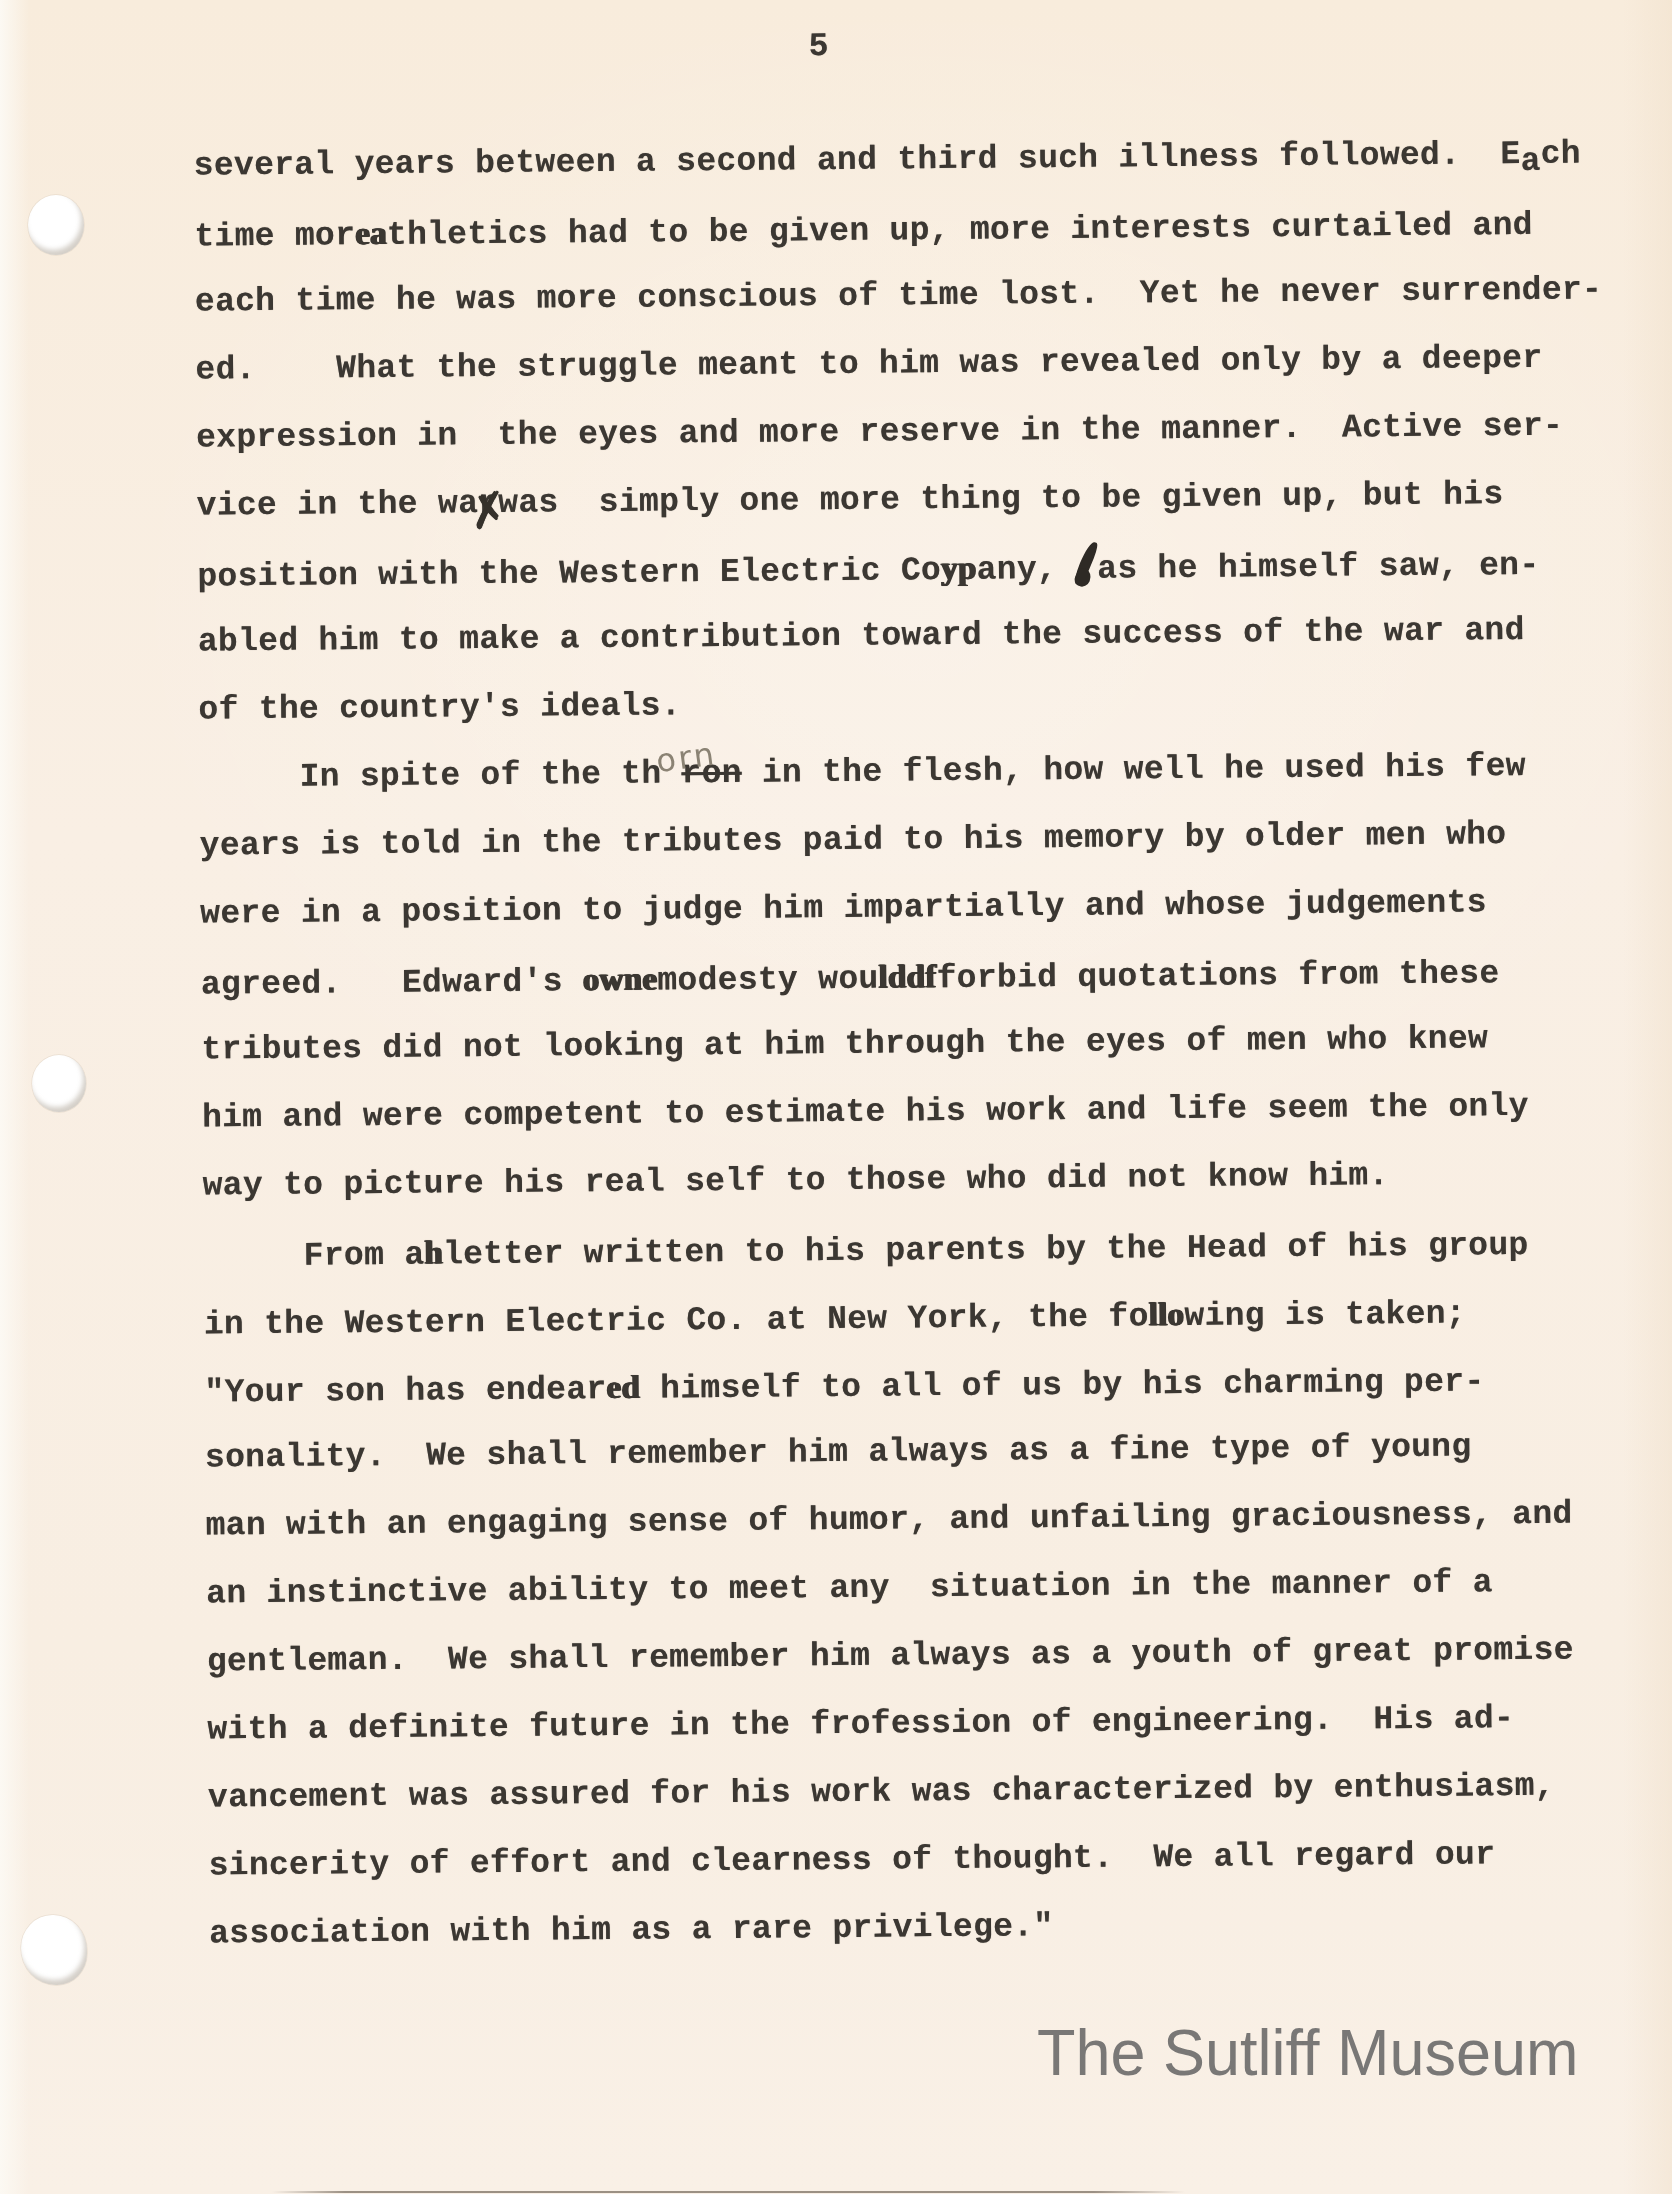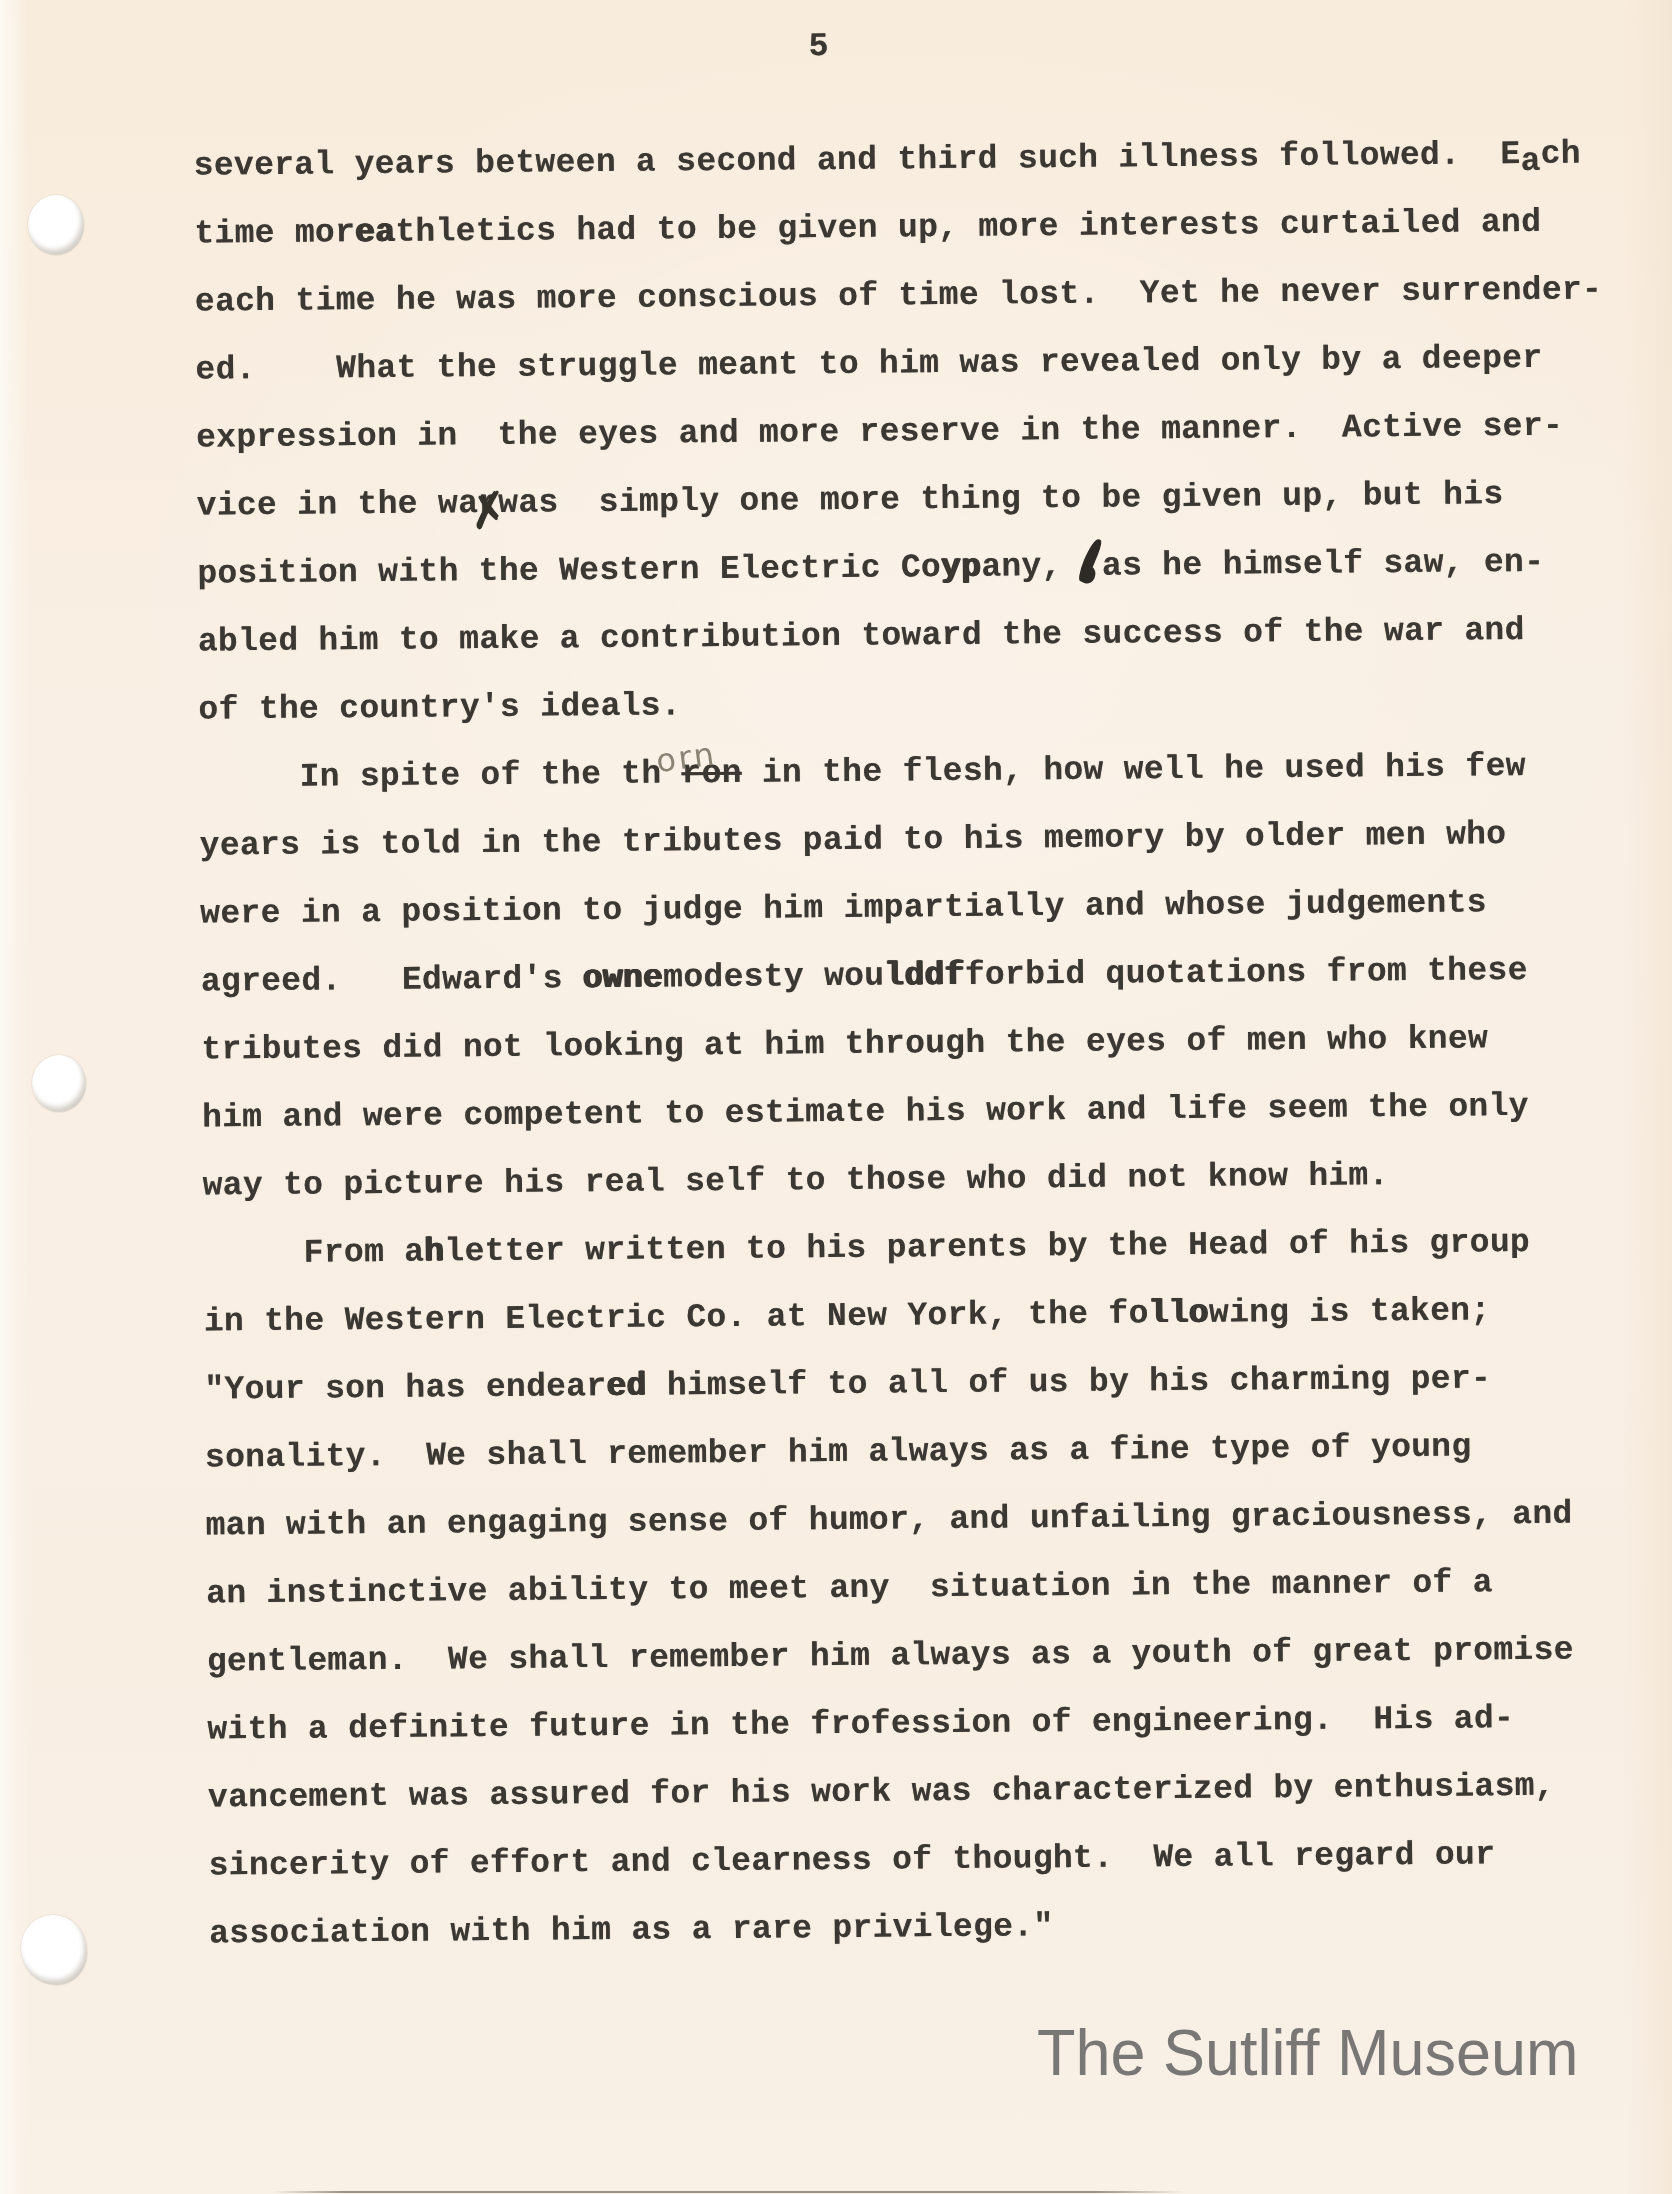--- a/index.html
+++ b/index.html
@@ -31,21 +31,21 @@
   }
   .typed-text {
     position:absolute; left:200px; top:127px;
     font-size:33px; line-height:68px; font-weight:600;
     letter-spacing:0.3px;
     white-space:pre;
     text-shadow:0 0 0.7px rgba(59,55,50,0.55);
   }
   .line { height:68px; }
   .lowered { position:relative; top:7px; }
-  .smudge { text-shadow:0.9px 0 currentColor, -0.9px 0 currentColor, 0 0 0.7px rgba(59,55,50,0.6); }
+  .smudge { text-shadow:0.9px 0 currentColor, -0.9px 0 currentColor, 0 0 0.7px rgba(59,55,50,0.6);font-family:Liberation Serif, serif; }
   .strike {
     position:relative;
     text-decoration:line-through;
     text-decoration-thickness:2.8px;
     padding-left:20px;
   }
   .handwritten {
     position:absolute; left:-5.6px; top:-32px;
     display:inline-block;
     font-family:"DejaVu Sans", sans-serif;

